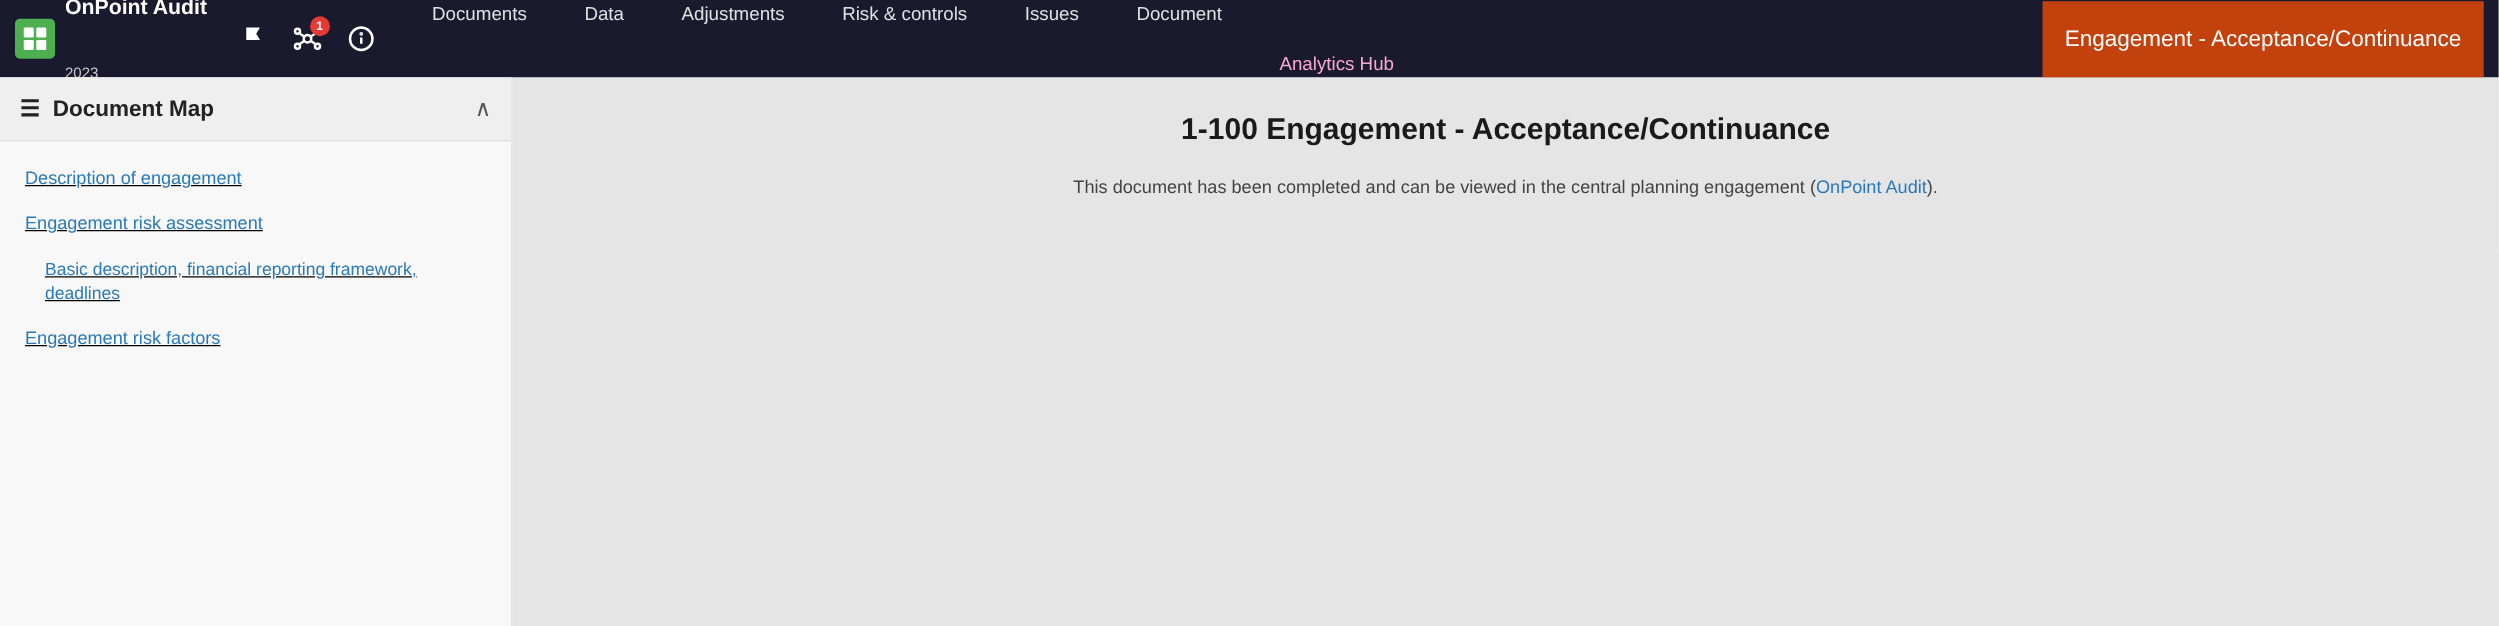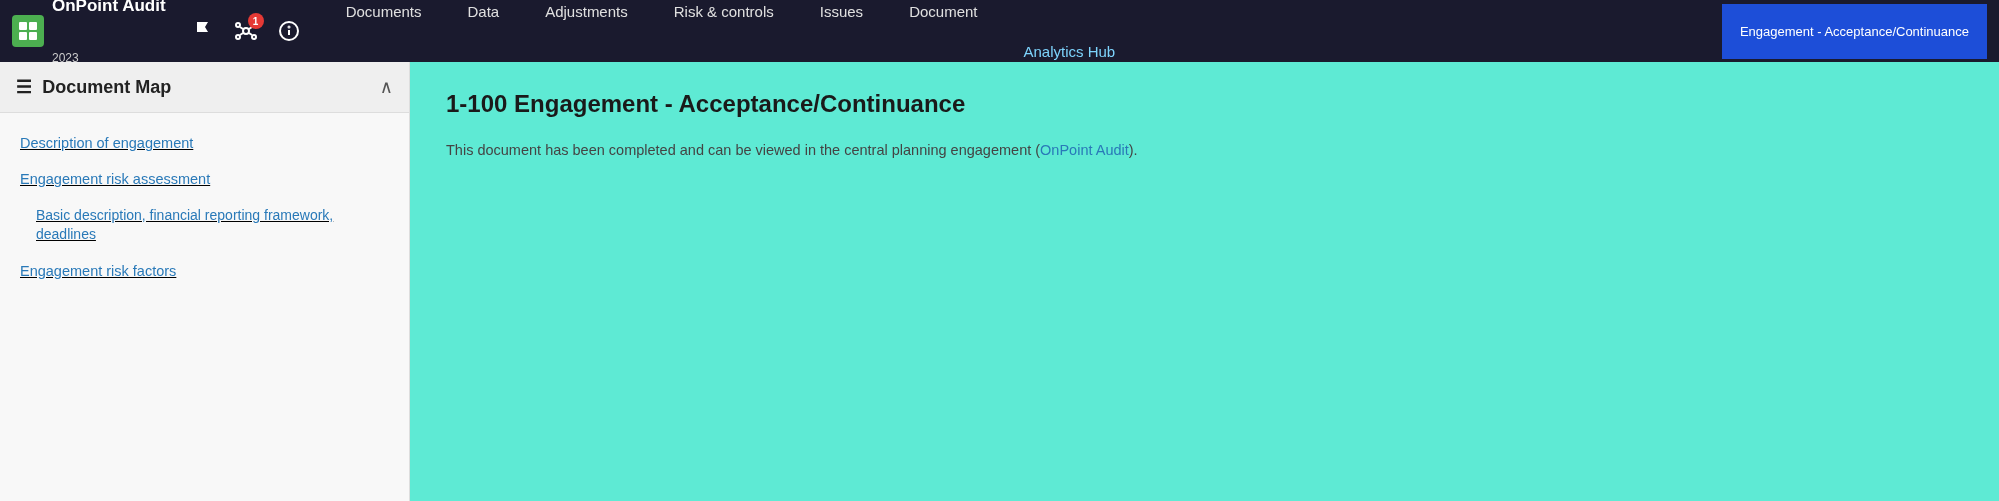--- a/index.html
+++ b/index.html
@@ -85,28 +85,28 @@
     .nav-link {
       color: #e0e0e0;
       text-decoration: none;
       padding: 6px 14px;
       font-size: 15px;
       border-radius: 4px;
       cursor: pointer;
       white-space: nowrap;
     }
     .nav-link.analytics-hub {
-      color: #7dd3fc;
+      color: #f9a8d4;
       margin-top: 40px;
     }
     .nav-active-tab {
-      background: #1d4ed8;
+      background: #c2410c;
       color: #fff;
       padding: 20px 18px;
-      font-size: 13px;
+      font-size: 18px;
       cursor: pointer;
       white-space: nowrap;
       display: flex;
       align-items: center;
     }
 
     
     .main-layout {
       display: flex;
       height: calc(501px - 62px);
@@ -162,22 +162,23 @@
     }
     .sidebar-nav-item.indented {
       padding-left: 36px;
       font-size: 14px;
     }
 
     
     .content {
       flex: 1;
       padding: 28px 36px;
-      background: #5eead4;
+      background: #e5e5e5;
       overflow-y: auto;
+      text-align: center;
     }
     .page-title {
       font-size: 24px;
       font-weight: bold;
       color: #1a1a1a;
       margin-bottom: 10px;
     }
     .page-subtitle {
       font-size: 14.5px;
       color: #444;

